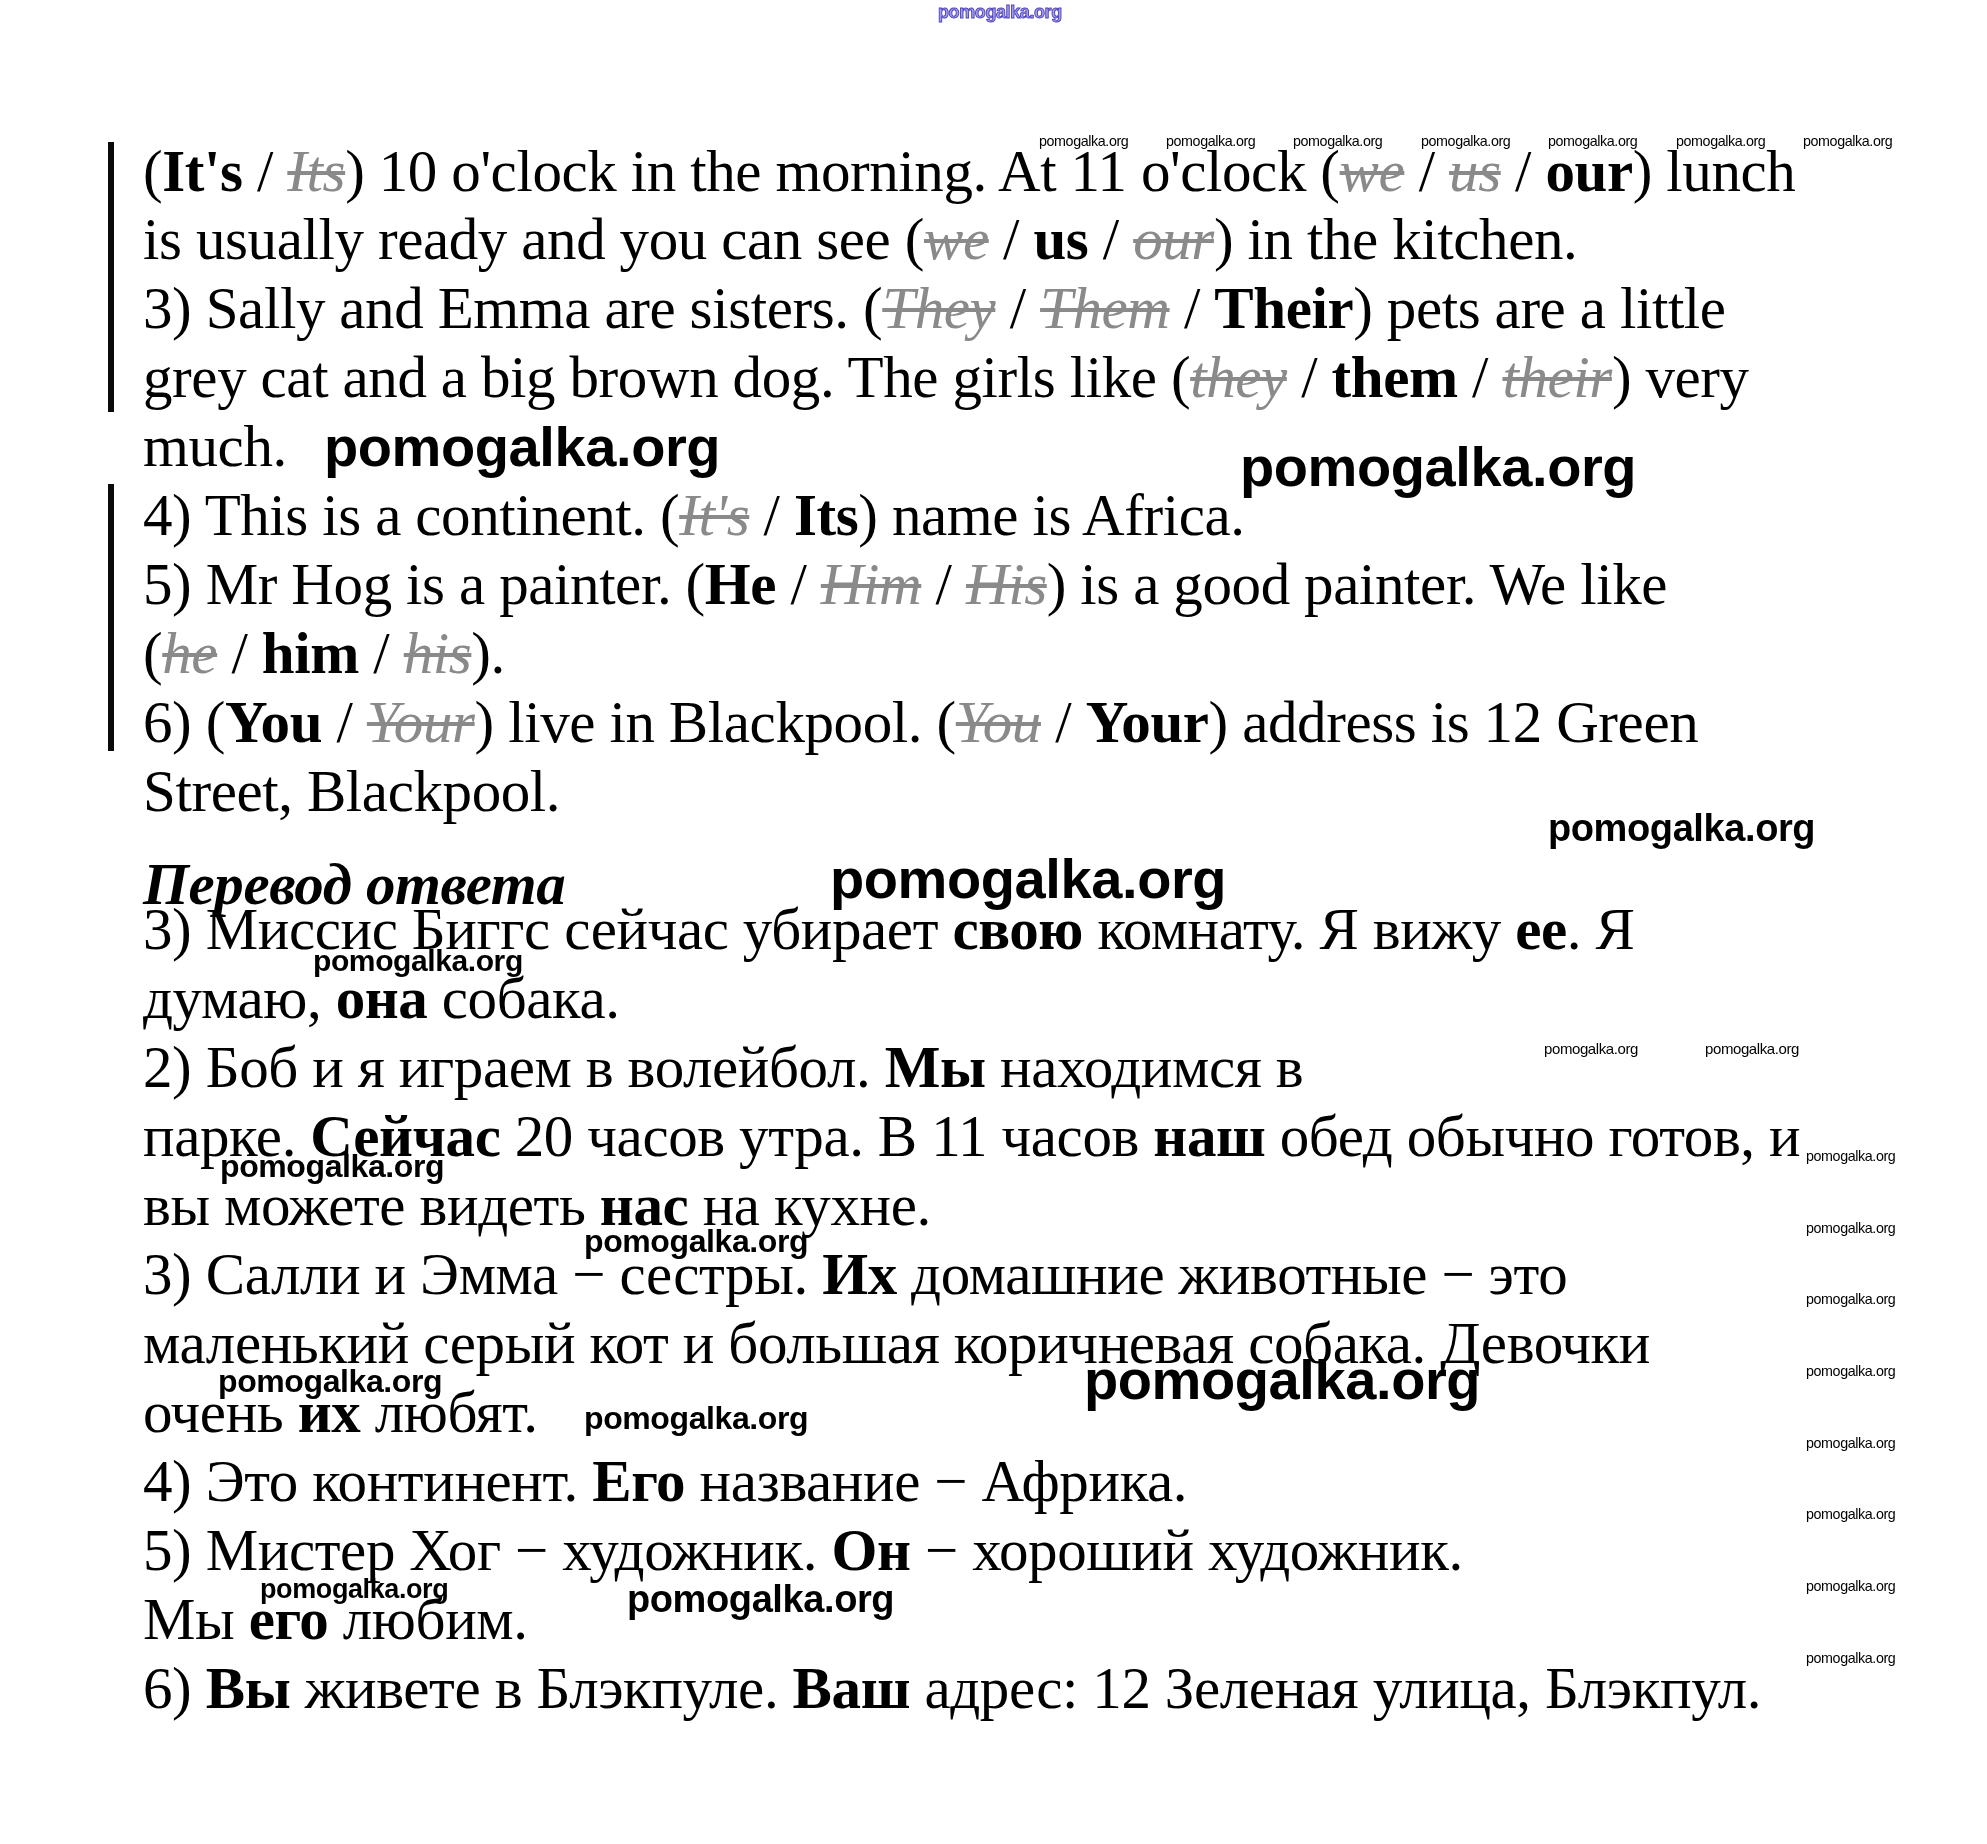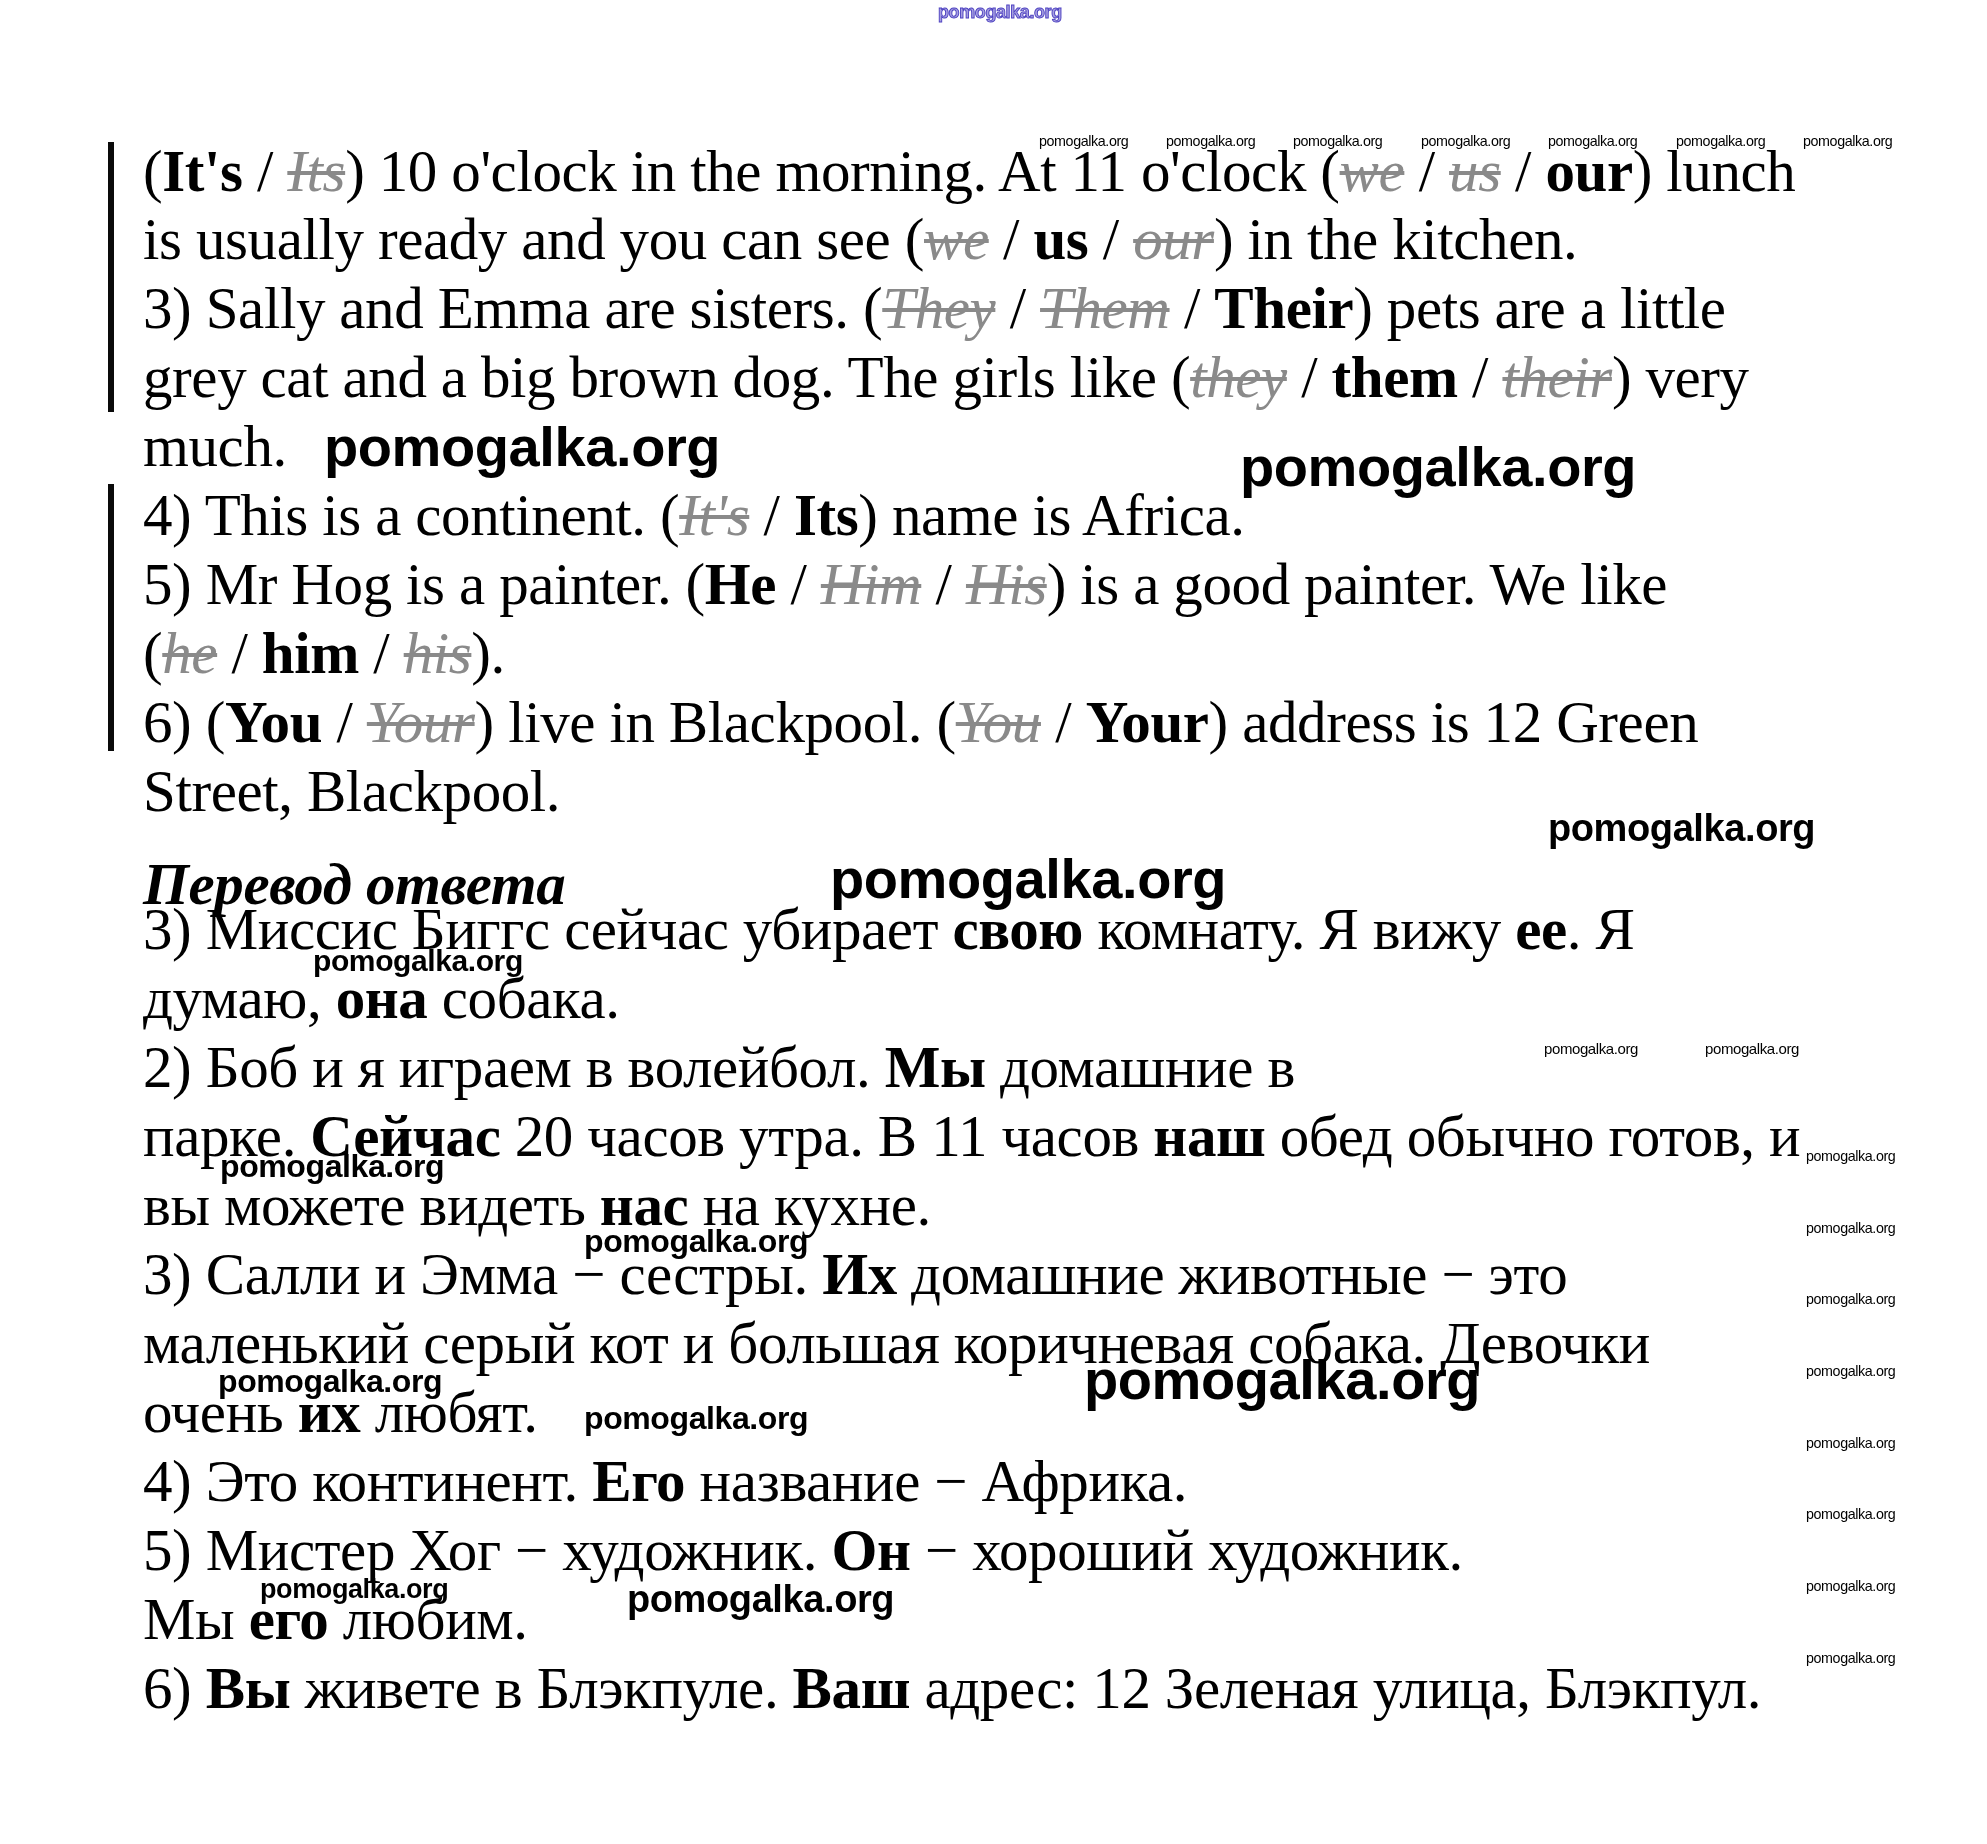--- a/index.html
+++ b/index.html
@@ -63,21 +63,21 @@
       <div class="line" style="top: 348px;"><span class="seg-normal">grey cat and a big brown dog. The girls like (</span><span class="seg-wrong">they</span><span class="seg-normal"> / </span><span class="seg-correct">them</span><span class="seg-normal"> / </span><span class="seg-wrong">their</span><span class="seg-normal">) very</span></div>
       <div class="line" style="top: 417px; text-align: center;"><span class="seg-normal">much.</span></div>
       <div class="line" style="top: 486px;"><span class="seg-normal">4) This is a continent. (</span><span class="seg-wrong">It's</span><span class="seg-normal"> / </span><span class="seg-correct">Its</span><span class="seg-normal">) name is Africa.</span></div>
       <div class="line" style="top: 555px;"><span class="seg-normal">5) Mr Hog is a painter. (</span><span class="seg-correct">He</span><span class="seg-normal"> / </span><span class="seg-wrong">Him</span><span class="seg-normal"> / </span><span class="seg-wrong">His</span><span class="seg-normal">) is a good painter. We like</span></div>
       <div class="line" style="top: 624px;"><span class="seg-normal">(</span><span class="seg-wrong">he</span><span class="seg-normal"> / </span><span class="seg-correct">him</span><span class="seg-normal"> / </span><span class="seg-wrong">his</span><span class="seg-normal">).</span></div>
       <div class="line" style="top: 693px;"><span class="seg-normal">6) (</span><span class="seg-correct">You</span><span class="seg-normal"> / </span><span class="seg-wrong">Your</span><span class="seg-normal">) live in Blackpool. (</span><span class="seg-wrong">You</span><span class="seg-normal"> / </span><span class="seg-correct">Your</span><span class="seg-normal">) address is 12 Green</span></div>
       <div class="line" style="top: 762px;"><span class="seg-normal">Street, Blackpool.</span></div>
       <div class="line heading" style="top: 831px; margin-top: 24px;"><span class="seg-normal">Перевод ответа</span></div>
       <div class="line" style="top: 900px;"><span class="seg-normal">3) Миссис Биггс сейчас убирает </span><span class="seg-correct">свою</span><span class="seg-normal"> комнату. Я вижу </span><span class="seg-correct">ее</span><span class="seg-normal">. Я</span></div>
       <div class="line" style="top: 969px;"><span class="seg-normal">думаю, </span><span class="seg-correct">она</span><span class="seg-normal"> собака.</span></div>
-      <div class="line" style="top: 1038px;"><span class="seg-normal">2) Боб и я играем в волейбол. </span><span class="seg-correct">Мы</span><span class="seg-normal"> домашние в</span></div>
+      <div class="line" style="top: 1038px;"><span class="seg-normal">2) Боб и я играем в волейбол. </span><span class="seg-correct">Мы</span><span class="seg-normal"> находимся в</span></div>
       <div class="line" style="top: 1107px;"><span class="seg-normal">парке. </span><span class="seg-correct">Сейчас</span><span class="seg-normal"> 20 часов утра. В 11 часов </span><span class="seg-correct">наш</span><span class="seg-normal"> обед обычно готов, и</span></div>
       <div class="line" style="top: 1176px;"><span class="seg-normal">вы можете видеть </span><span class="seg-correct">нас</span><span class="seg-normal"> на кухне.</span></div>
       <div class="line" style="top: 1245px; text-align: center;"><span class="seg-normal">3) Салли и Эмма − сестры. </span><span class="seg-correct">Их</span><span class="seg-normal"> домашние животные − это</span></div>
       <div class="line" style="top: 1314px;"><span class="seg-normal">маленький серый кот и большая коричневая собака. Девочки</span></div>
       <div class="line" style="top: 1383px;"><span class="seg-normal">очень </span><span class="seg-correct">их</span><span class="seg-normal"> любят.</span></div>
       <div class="line" style="top: 1452px;"><span class="seg-normal">4) Это континент. </span><span class="seg-correct">Его</span><span class="seg-normal"> название − Африка.</span></div>
       <div class="line" style="top: 1521px;"><span class="seg-normal">5) Мистер Хог − художник. </span><span class="seg-correct">Он</span><span class="seg-normal"> − хороший художник.</span></div>
       <div class="line" style="top: 1590px;"><span class="seg-normal">Мы </span><span class="seg-correct">его</span><span class="seg-normal"> любим.</span></div>
       <div class="line" style="top: 1659px;"><span class="seg-normal">6) </span><span class="seg-correct">Вы</span><span class="seg-normal"> живете в Блэкпуле. </span><span class="seg-correct">Ваш</span><span class="seg-normal"> адрес: 12 Зеленая улица, Блэкпул.</span></div>
     </div>

